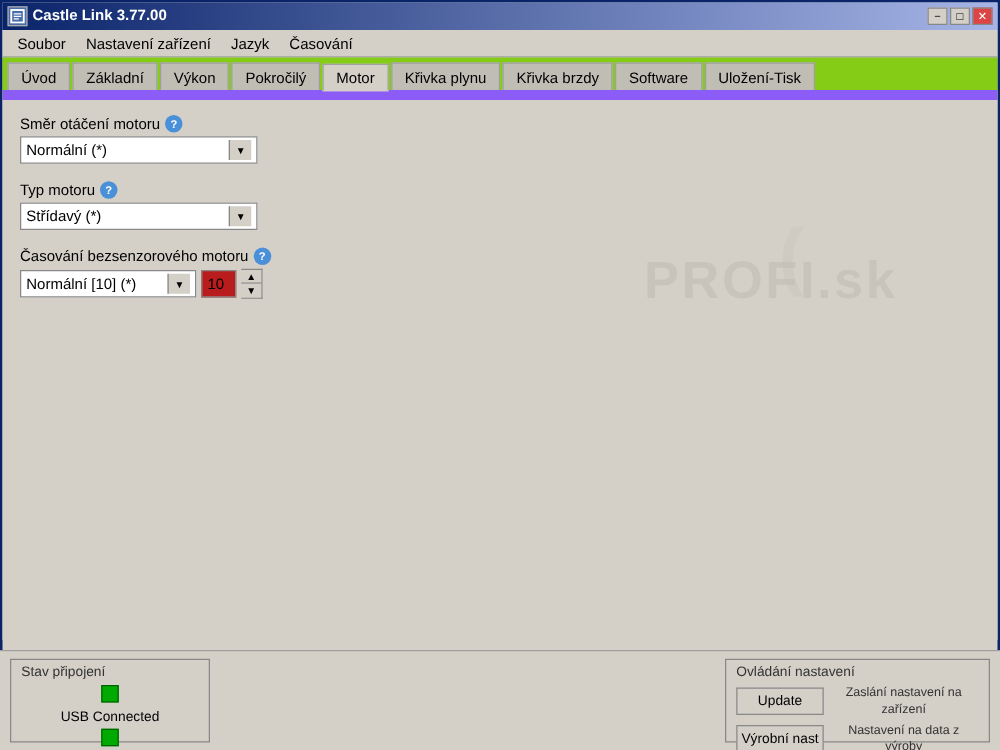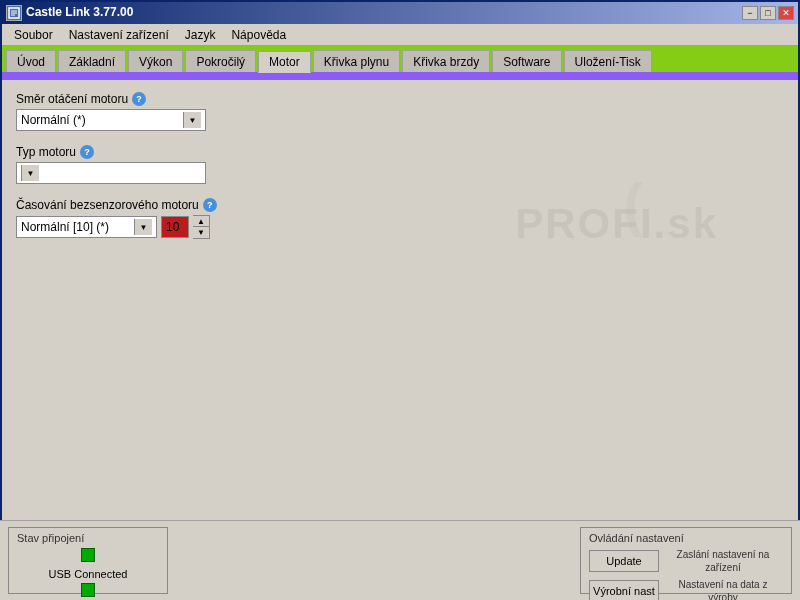--- a/index.html
+++ b/index.html
@@ -310,21 +310,21 @@
       <div class="title-btn">−</div>
       <div class="title-btn">□</div>
       <div class="title-btn" style="background:#d44;color:white;">✕</div>
     </div>
   </div>
 
   <div class="menu-bar">
     <span class="menu-item">Soubor</span>
     <span class="menu-item">Nastavení zařízení</span>
     <span class="menu-item">Jazyk</span>
-    <span class="menu-item">Nápověda</span>
+    <span class="menu-item">Časování</span>
   </div>
 
   <div class="tab-bar">
     <div class="tab">Úvod</div>
     <div class="tab">Základní</div>
     <div class="tab">Výkon</div>
     <div class="tab">Pokročilý</div>
     <div class="tab active">Motor</div>
     <div class="tab">Křivka plynu</div>
     <div class="tab">Křivka brzdy</div>
@@ -347,20 +347,21 @@
         <div class="dropdown-arrow">▼</div>
       </div>
     </div>
 
     <div class="field-group">
       <div class="field-label-row">
         <span class="field-label">Typ motoru</span>
         <div class="help-icon">?</div>
       </div>
       <div class="dropdown">
+        <span class="dropdown-text">Střídavý (*)</span>
         <div class="dropdown-arrow">▼</div>
       </div>
     </div>
 
     <div class="field-group">
       <div class="field-label-row">
         <span class="field-label">Časování bezsenzorového motoru</span>
         <div class="help-icon">?</div>
       </div>
       <div class="field-row">

